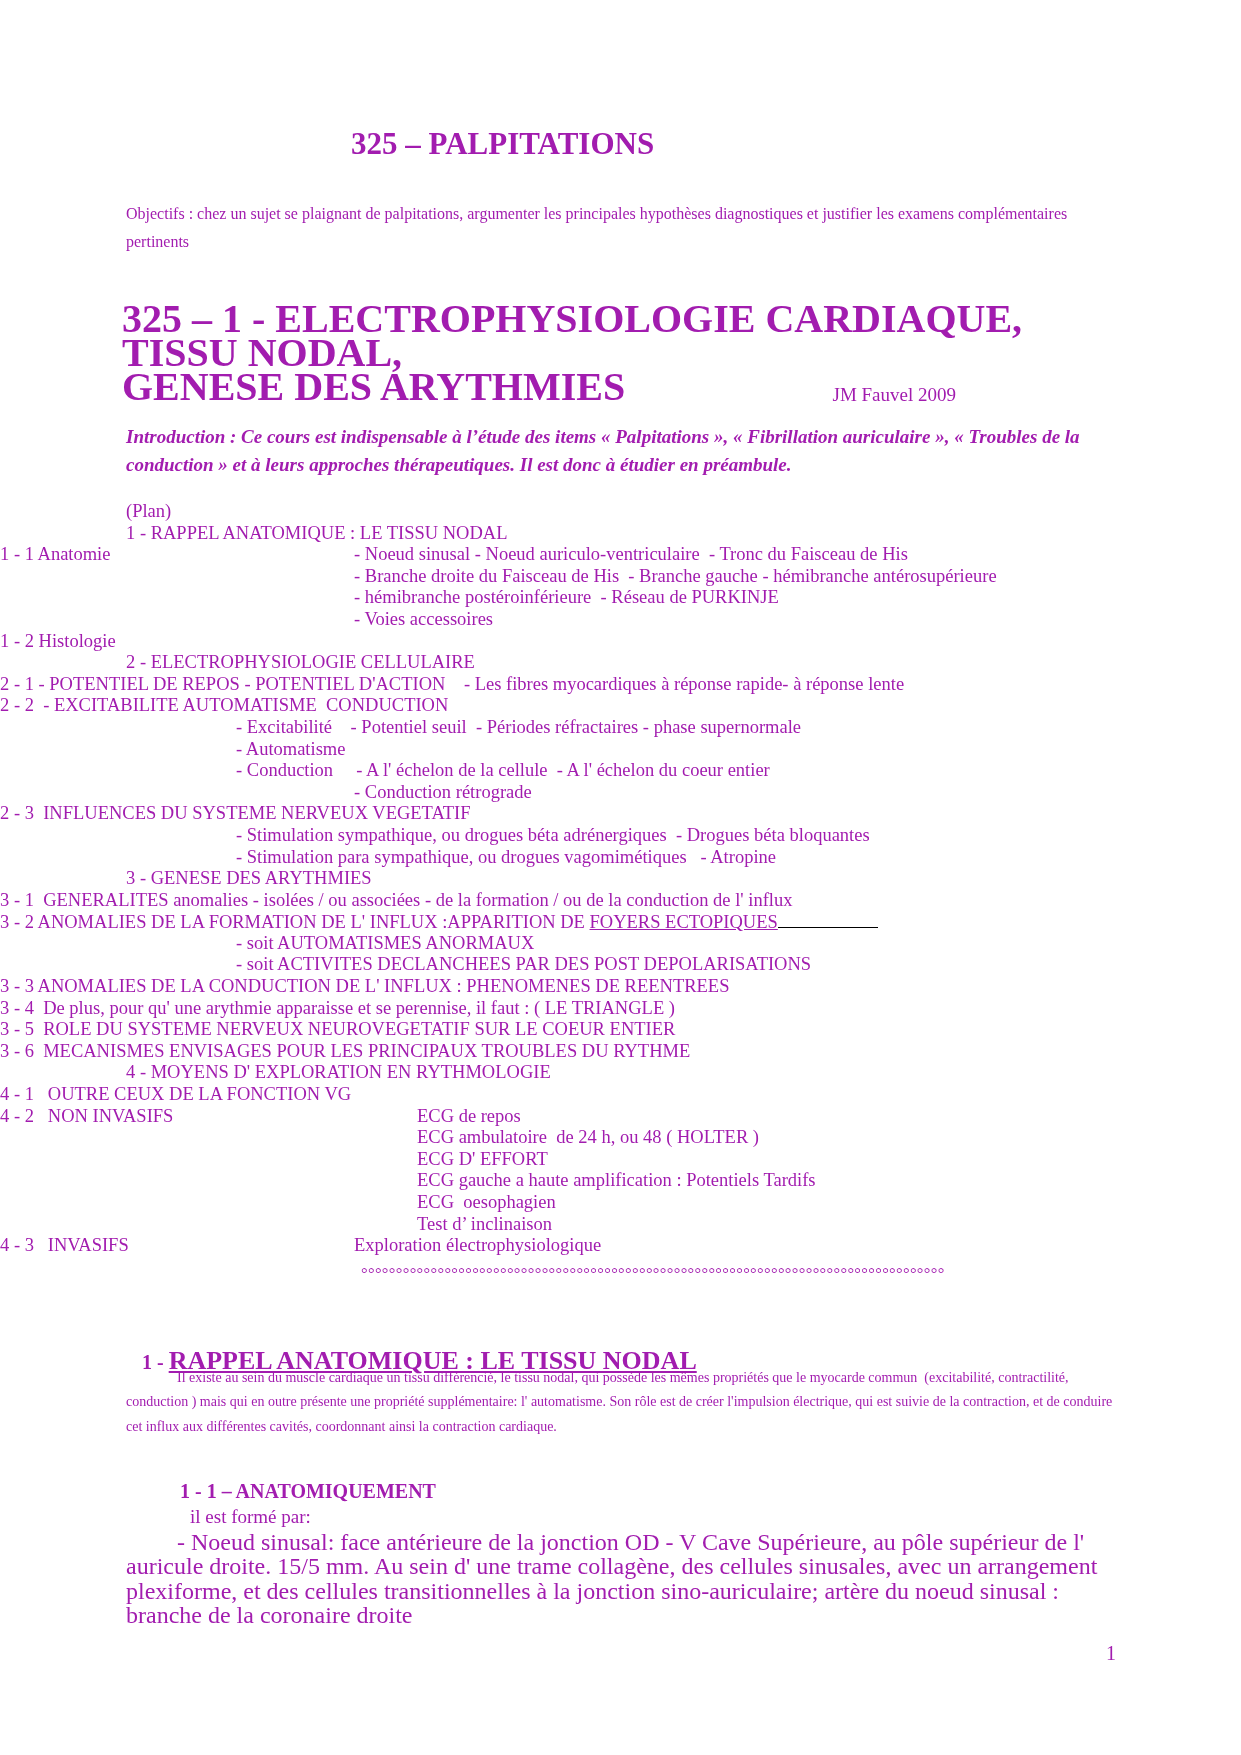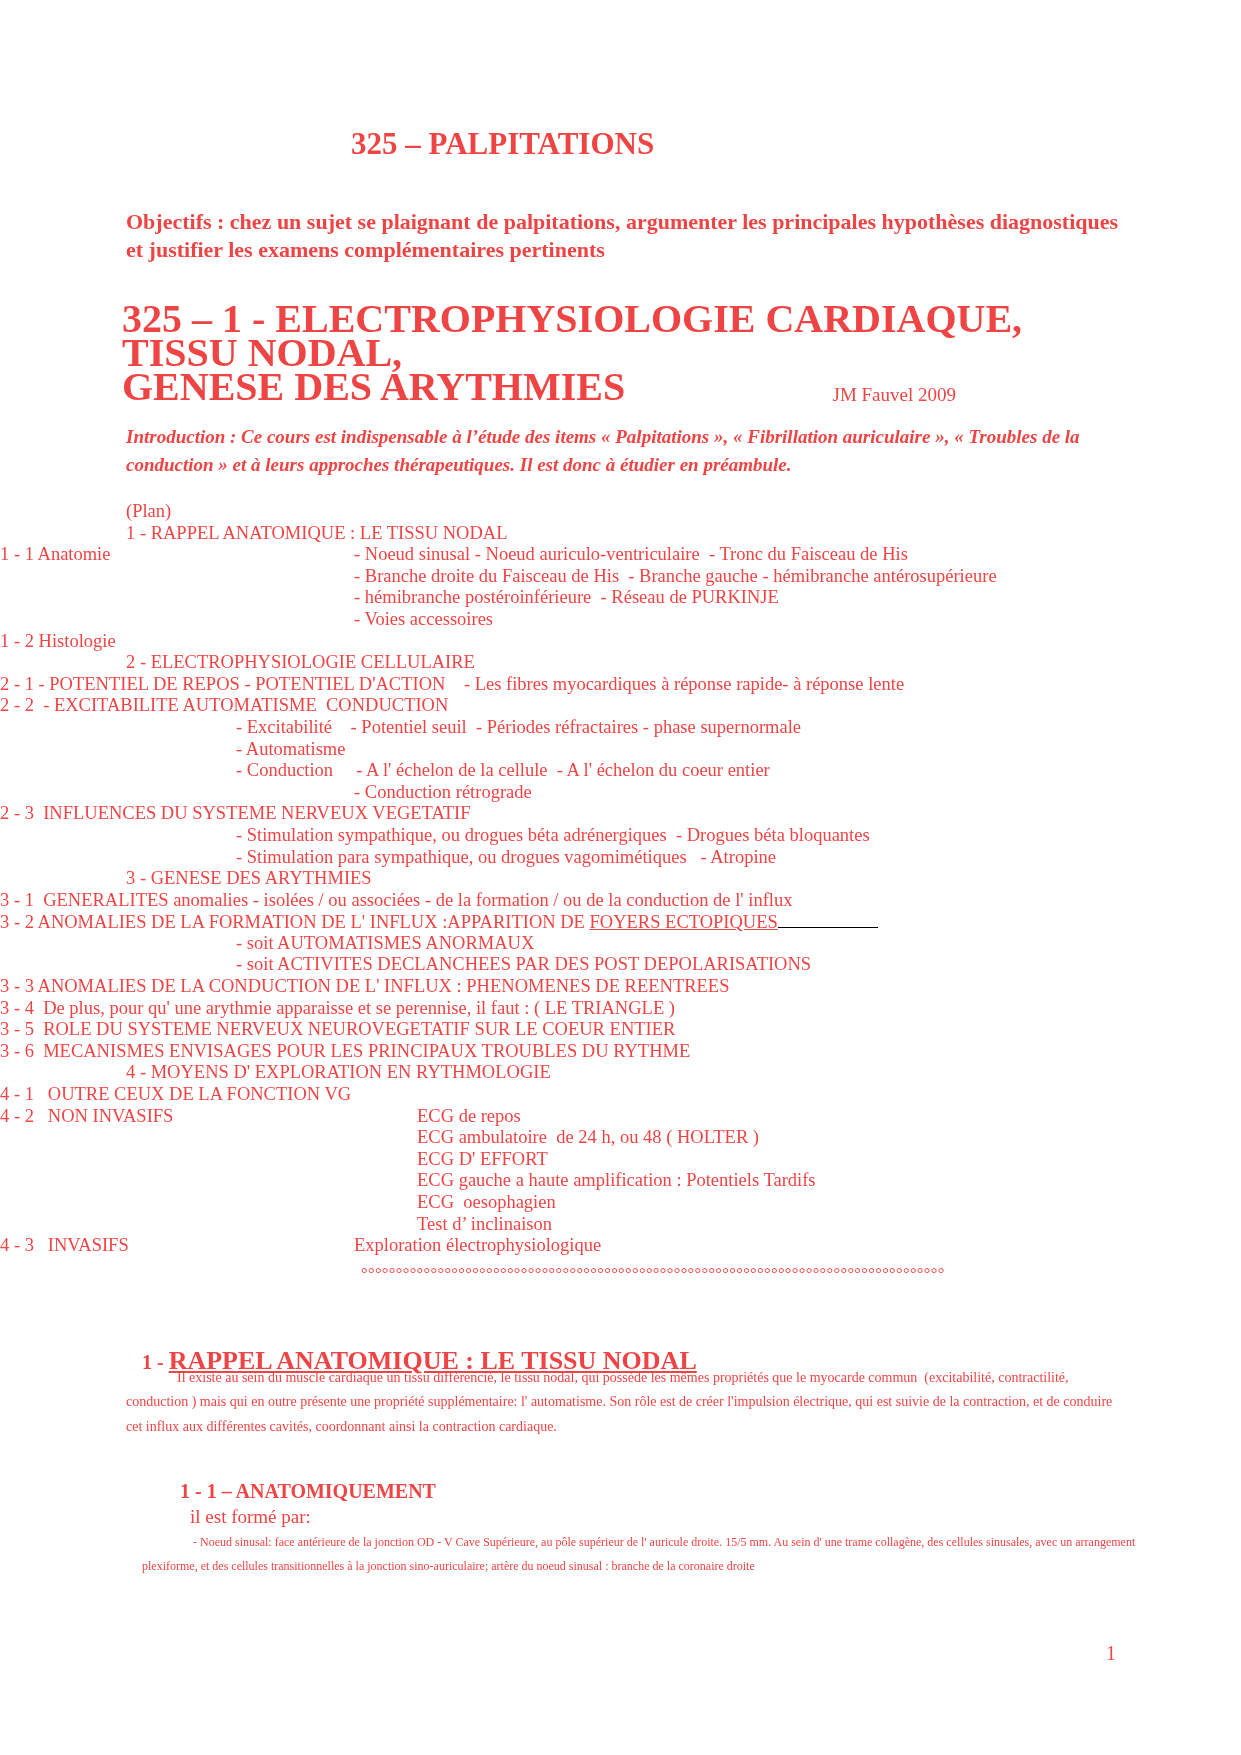--- a/index.html
+++ b/index.html
@@ -1,30 +1,30 @@
 <!DOCTYPE html>
 <html><head>
 <meta charset="utf-8">
 <style>
   html,body{margin:0;padding:0;background:#ffffff;}
   .page{
     position:relative;
     width:1241px;height:1755px;
     background:#ffffff;
-    color:#ef4444;
+    color:#a21caf;
     font-family:"Liberation Serif","DejaVu Serif",serif;
     overflow:hidden;
   }
   .doc-title{
     position:absolute;top:126px;left:351px;
     font-size:31px;font-weight:bold;white-space:pre;
   }
   .objectifs{
-    position:absolute;top:208px;left:126px;width:995px;
-    font-size:22px;font-weight:bold;line-height:27.5px;white-space:pre-wrap;
+    position:absolute;top:200px;left:126px;width:995px;
+    font-size:16px;font-weight:normal;line-height:27.5px;white-space:pre-wrap;
   }
   .section-title{
     position:absolute;top:302px;left:122px;width:988px;
     font-size:40px;font-weight:bold;line-height:34px;
   }
   .author{
     position:absolute;top:384px;left:126px;width:830px;
     font-size:19px;text-align:right;
   }
   .intro{
@@ -59,21 +59,21 @@
   .h3{
     position:absolute;top:1480px;left:180px;
     font-size:20px;font-weight:bold;white-space:pre;
   }
   .formed-by{
     position:absolute;top:1506px;left:190px;
     font-size:19px;white-space:pre;
   }
   .para2{
     position:absolute;top:1530px;left:126px;width:998px;
-    font-size:12px;line-height:24.3px;text-indent:51px;white-space:pre-wrap;margin-left:16px;
+    font-size:24px;line-height:24.3px;text-indent:51px;white-space:pre-wrap;
   }
   .page-num{
     position:absolute;top:1642px;left:1106px;
     font-size:20px;
   }
 </style>
 </head>
 <body>
 
 <div class="page">

